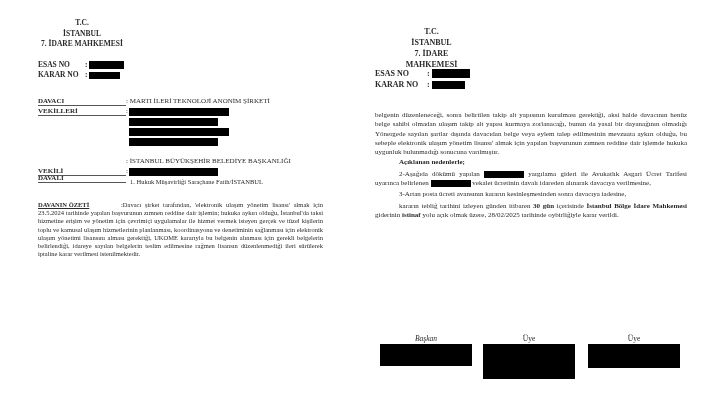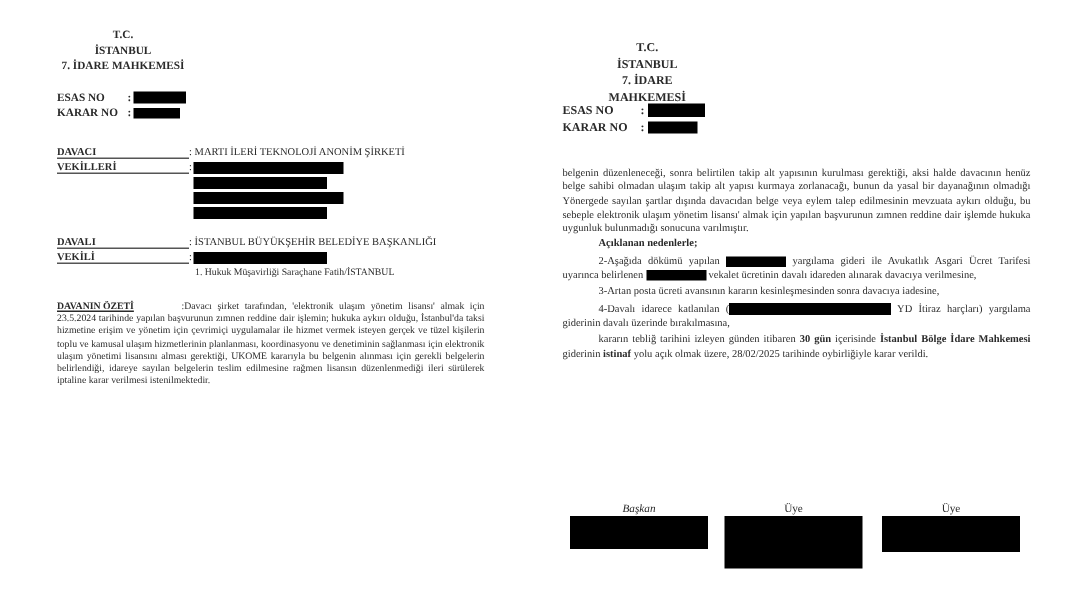--- a/index.html
+++ b/index.html
@@ -55,21 +55,21 @@
     <div class="pval" style="top:0;">: MARTI İLERİ TEKNOLOJİ ANONİM ŞİRKETİ</div>
     <div class="plabel" style="top:10px;">VEKİLLERİ</div>
     <div class="pval" style="top:10px;left:126px;"><span>:</span></div>
     <div class="redact" style="position:absolute;left:129px;top:11px;width:100px;height:8px;"></div>
     <div class="redact" style="position:absolute;left:129px;top:21px;width:89px;height:8px;"></div>
     <div class="redact" style="position:absolute;left:129px;top:31px;width:100px;height:8px;"></div>
     <div class="redact" style="position:absolute;left:129px;top:41px;width:89px;height:8px;"></div>
   </div>
 
   <div class="party" style="left:0;top:157px;width:364px;">
-    <div class="plabel" style="top:0;">DAVALI</div>
+    <div class="plabel" style="top:17px;">DAVALI</div>
     <div class="pval" style="top:0;">: İSTANBUL BÜYÜKŞEHİR BELEDİYE BAŞKANLIĞI</div>
     <div class="plabel" style="top:10px;">VEKİLİ</div>
     <div class="pval" style="top:10px;"><span>:</span></div>
     <div class="redact" style="position:absolute;left:129px;top:11px;width:89px;height:8px;"></div>
     <div class="pval" style="top:21px;left:130px;font-size:6.5px;">1. Hukuk Müşavirliği Saraçhane Fatih/İSTANBUL</div>
   </div>
 
   <div class="summary">
     <span class="head">DAVANIN ÖZETİ</span><span>:Davacı şirket tarafından, 'elektronik ulaşım yönetim lisansı' almak için 23.5.2024 tarihinde yapılan başvurunun zımnen reddine dair işlemin; hukuka aykırı olduğu, İstanbul'da taksi hizmetine erişim ve yönetim için çevrimiçi uygulamalar ile hizmet vermek isteyen gerçek ve tüzel kişilerin toplu ve kamusal ulaşım hizmetlerinin planlanması, koordinasyonu ve denetiminin sağlanması için elektronik ulaşım yönetimi lisansını alması gerektiği, UKOME kararıyla bu belgenin alınması için gerekli belgelerin belirlendiği, idareye sayılan belgelerin teslim edilmesine rağmen lisansın düzenlenmediği ileri sürülerek iptaline karar verilmesi istenilmektedir.</span>
   </div>
@@ -92,21 +92,20 @@
         <span>:</span>
         <span class="redact" style="width:33px;height:8px;margin-left:2px;"></span>
       </div>
   </div>
 
   <div class="rtext" style="top:111px;">
     <p>belgenin düzenleneceği, sonra belirtilen takip alt yapısının kurulması gerektiği, aksi halde davacının henüz belge sahibi olmadan ulaşım takip alt yapısı kurmaya zorlanacağı, bunun da yasal bir dayanağının olmadığı Yönergede sayılan şartlar dışında davacıdan belge veya eylem talep edilmesinin mevzuata aykırı olduğu, bu sebeple elektronik ulaşım yönetim lisansı' almak için yapılan başvurunun zımnen reddine dair işlemde hukuka uygunluk bulunmadığı sonucuna varılmıştır.</p>
     <p class="ind" style="font-weight:bold;margin-top:1px;">Açıklanan nedenlerle;</p>
     <p class="ind" style="margin-top:2px;"><span>2-Aşağıda dökümü yapılan</span> <span class="redact" style="width:40px;height:7px;vertical-align:middle;"></span> <span>yargılama gideri ile Avukatlık Asgari Ücret Tarifesi uyarınca belirlenen</span> <span class="redact" style="width:40px;height:7px;vertical-align:middle;"></span> <span>vekalet ücretinin davalı idareden alınarak davacıya verilmesine,</span></p>
     <p class="ind" style="margin-top:2px;">3-Artan posta ücreti avansının kararın kesinleşmesinden sonra davacıya iadesine,</p>
-    <p class="ind" style="margin-top:2px;"><span>4-Davalı idarece katlanılan (</span><span class="redact" style="width:108px;height:8px;vertical-align:middle;"></span> <span>YD İtiraz harçları) yargılama giderinin davalı üzerinde bırakılmasına,</span></p>
     <p class="ind" style="margin-top:2px;"><span>kararın tebliğ tarihini izleyen günden itibaren </span><b>30 gün</b><span> içerisinde </span><b>İstanbul Bölge İdare Mahkemesi</b><span> giderinin </span><b>istinaf</b><span> yolu açık olmak üzere, 28/02/2025 tarihinde oybirliğiyle karar verildi.</span></p>
   </div>
 
   <div class="sig" style="left:16px;top:334px;width:92px;font-style:italic;">
     <div>Başkan</div>
     <div class="redact" style="width:92px;height:22px;margin-top:1px;"></div>
   </div>
   <div class="sig" style="left:119px;top:334px;width:92px;">
     <div>Üye</div>
     <div class="redact" style="width:92px;height:35px;margin-top:1px;"></div>

